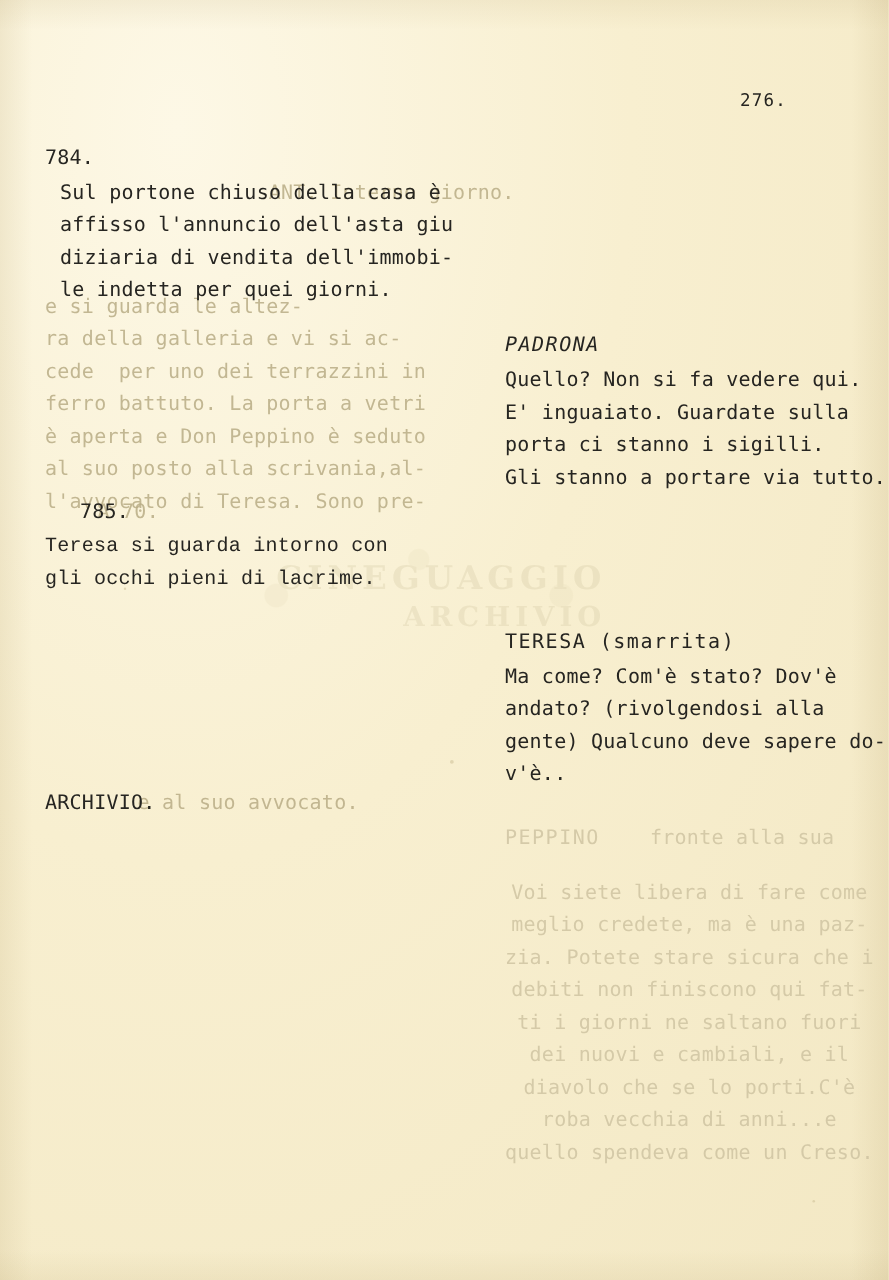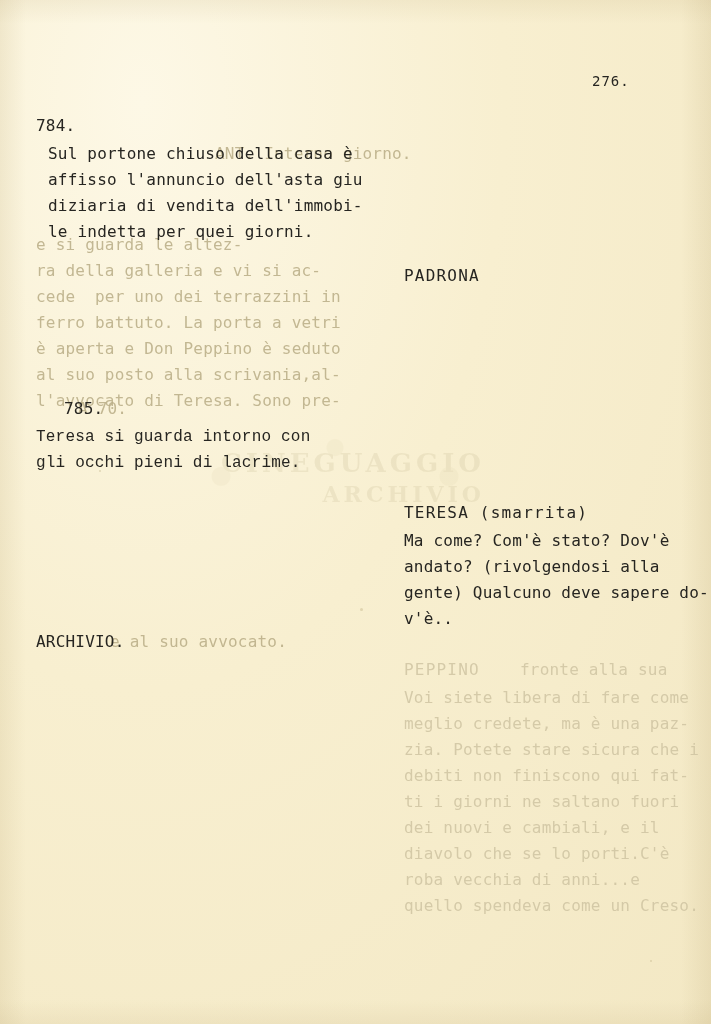--- a/index.html
+++ b/index.html
@@ -59,26 +59,26 @@
   #block-785 { top: 424px; left: 36px; font-family: Liberation Mono, monospace; }
   #dissolve { top: 629px; left: 36px; }
 
   #ghost-a { top: 141px; left: 215px; }
   #ghost-b { top: 232px; left: 36px; }
   #ghost-c { top: 396px; left: 78px; }
   #ghost-d { top: 424px; left: 282px; }
   #ghost-e { top: 476px; left: 36px; }
   #ghost-f { top: 629px; left: 110px; }
 
-  #char-padrona { top: 263px; left: 404px; letter-spacing: 1.2px; }
+  #char-padrona { top: 263px; left: 404px; letter-spacing: 1.2px; font-style: italic; }
   #block-padrona { top: 291px; left: 404px; }
   #char-teresa { top: 500px; left: 404px; letter-spacing: 1.2px; }
   #block-teresa { top: 528px; left: 404px; }
   #char-peppino { top: 657px; left: 404px; letter-spacing: 1.2px; }
-  #block-peppino { top: 685px; left: 404px; }
+  #block-peppino { top: 701px; left: 404px; text-align: center; }
   #ghost-peppino-tail { top: 657px; left: 520px; }
 
   
   #watermark {
     position: absolute;
     left: 185px;
     top: 430px;
     width: 300px;
     height: 120px;
     opacity: 0.28;
@@ -146,20 +146,24 @@
 diziaria di vendita dell'immobi-
 le indetta per quei giorni.</div>
 
   <div id="scene-num-785" class="typed ink-dark">785.</div>
   <div id="block-785" class="typed ink-dark">Teresa si guarda intorno con
 gli occhi pieni di lacrime.</div>
 
   <div id="dissolve" class="typed ink-dark">ARCHIVIO.</div>
 
   <div id="char-padrona" class="typed ink-dark">PADRONA</div>
+  <div id="block-padrona" class="typed ink-dark">Quello? Non si fa vedere qui.
+E' inguaiato. Guardate sulla
+porta ci stanno i sigilli.
+Gli stanno a portare via tutto.</div>
 
   <div id="block-teresa" class="typed ink-dark">Ma come? Com'è stato? Dov'è
 andato? (rivolgendosi alla
 gente) Qualcuno deve sapere do-
 v'è..</div>
   <div id="char-teresa" class="typed ink-dark">TERESA (smarrita)</div>
 
   <div id="char-peppino" class="typed ink-vfade">PEPPINO</div>
   <div id="ghost-peppino-tail" class="typed ink-vfade">fronte alla sua</div>
   <div id="block-peppino" class="typed ink-vfade">Voi siete libera di fare come

